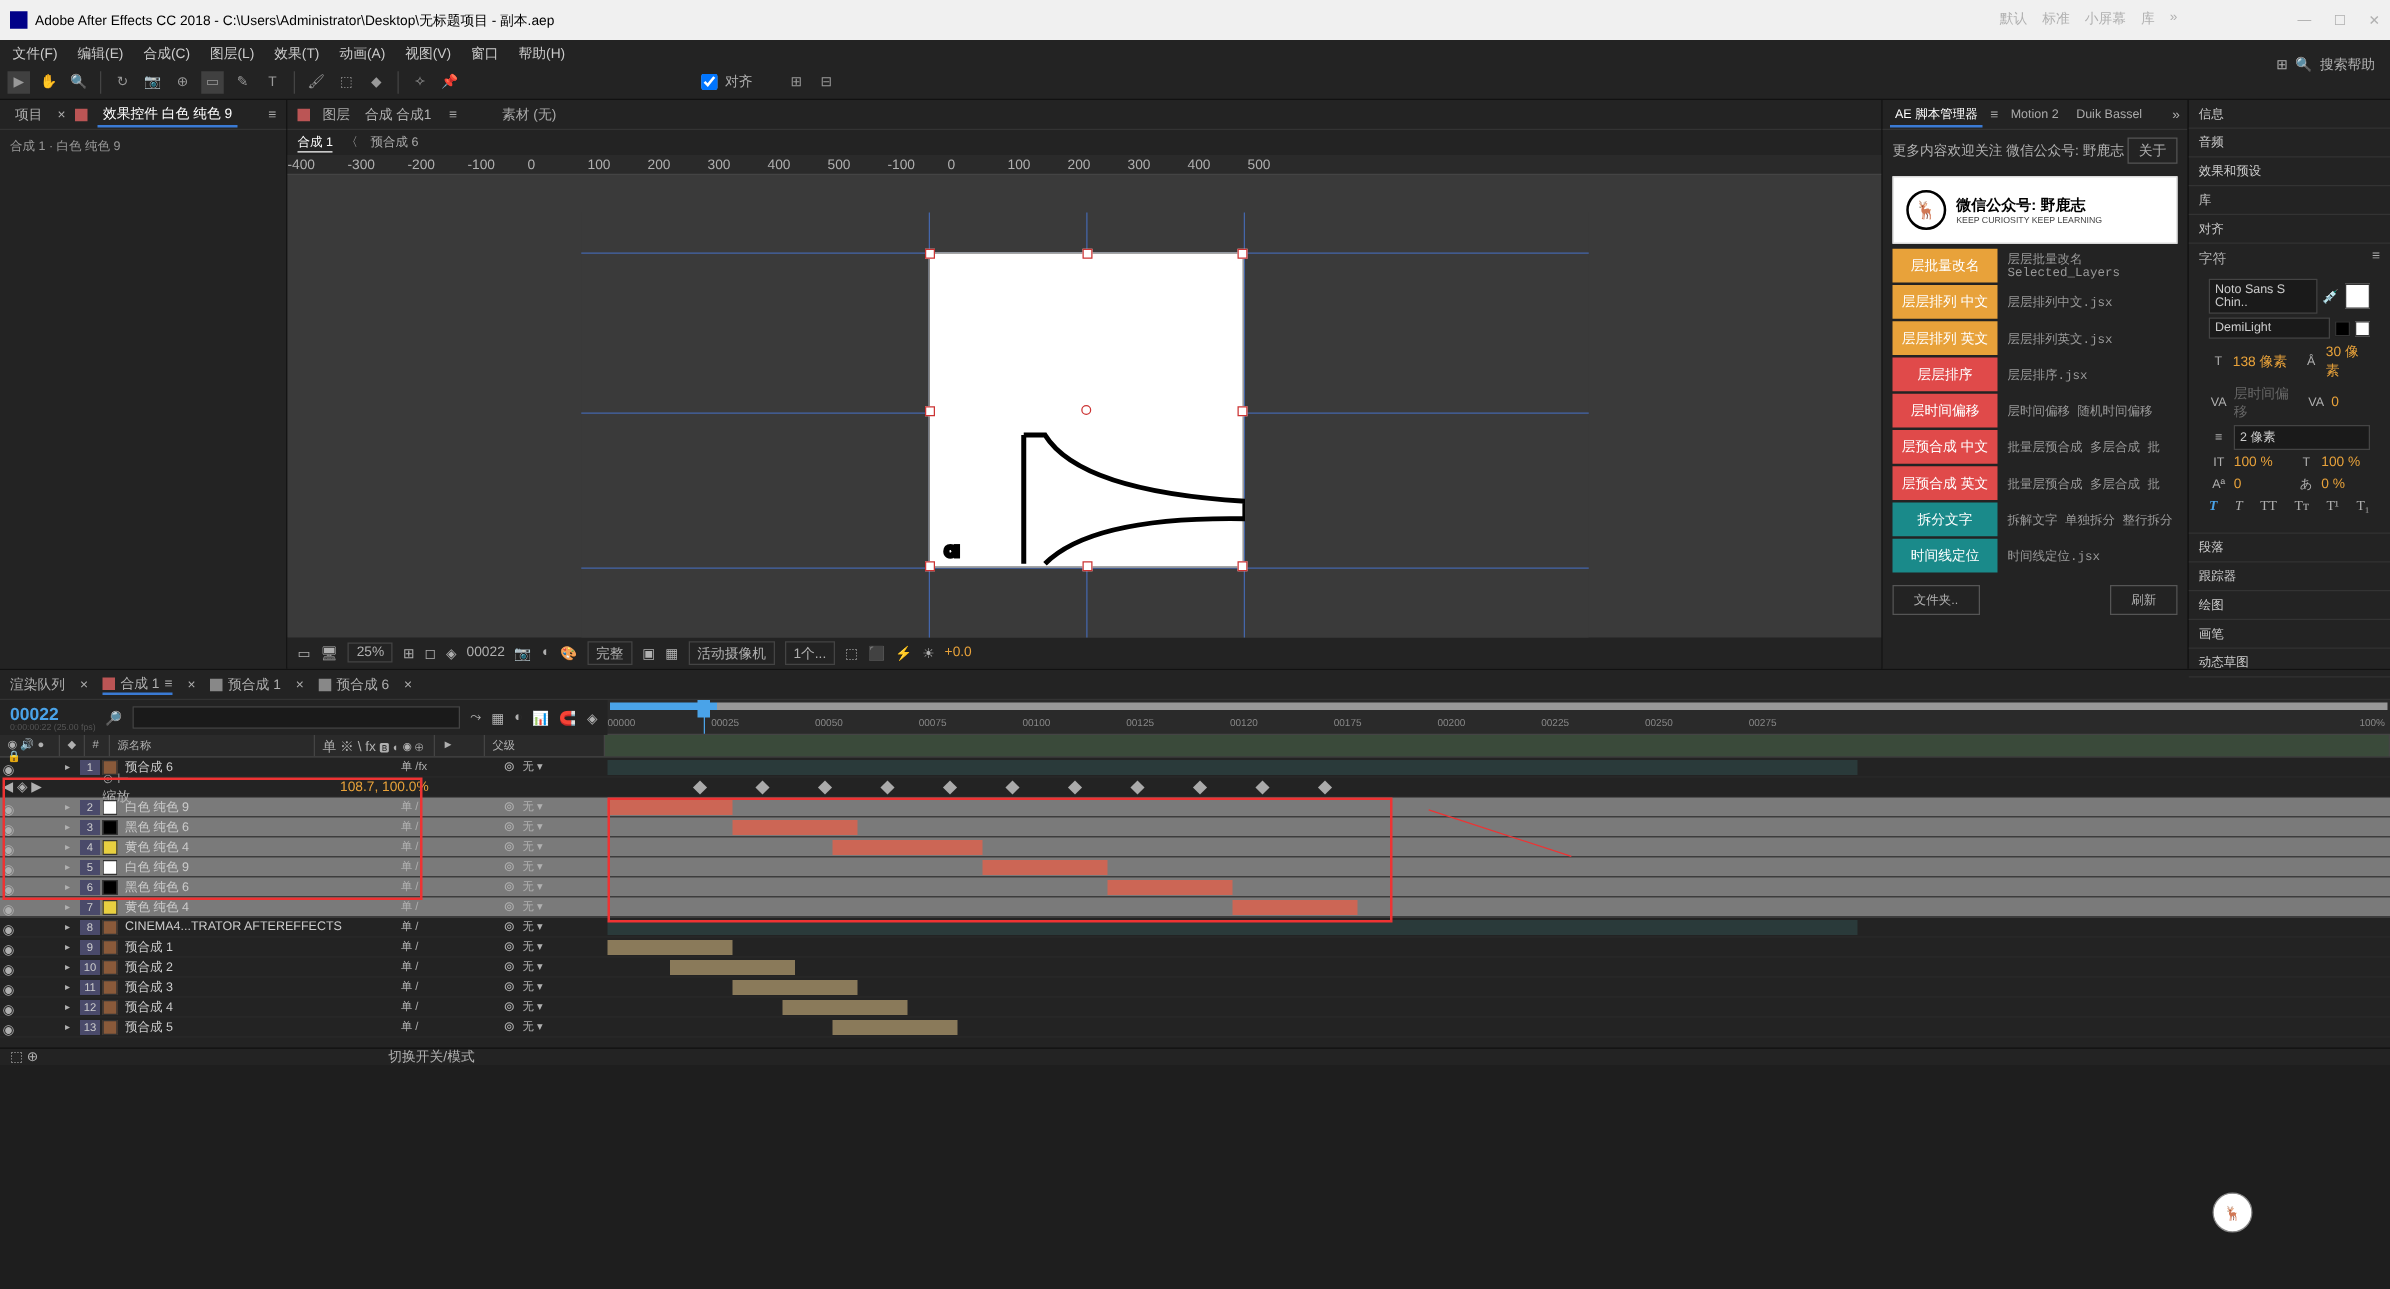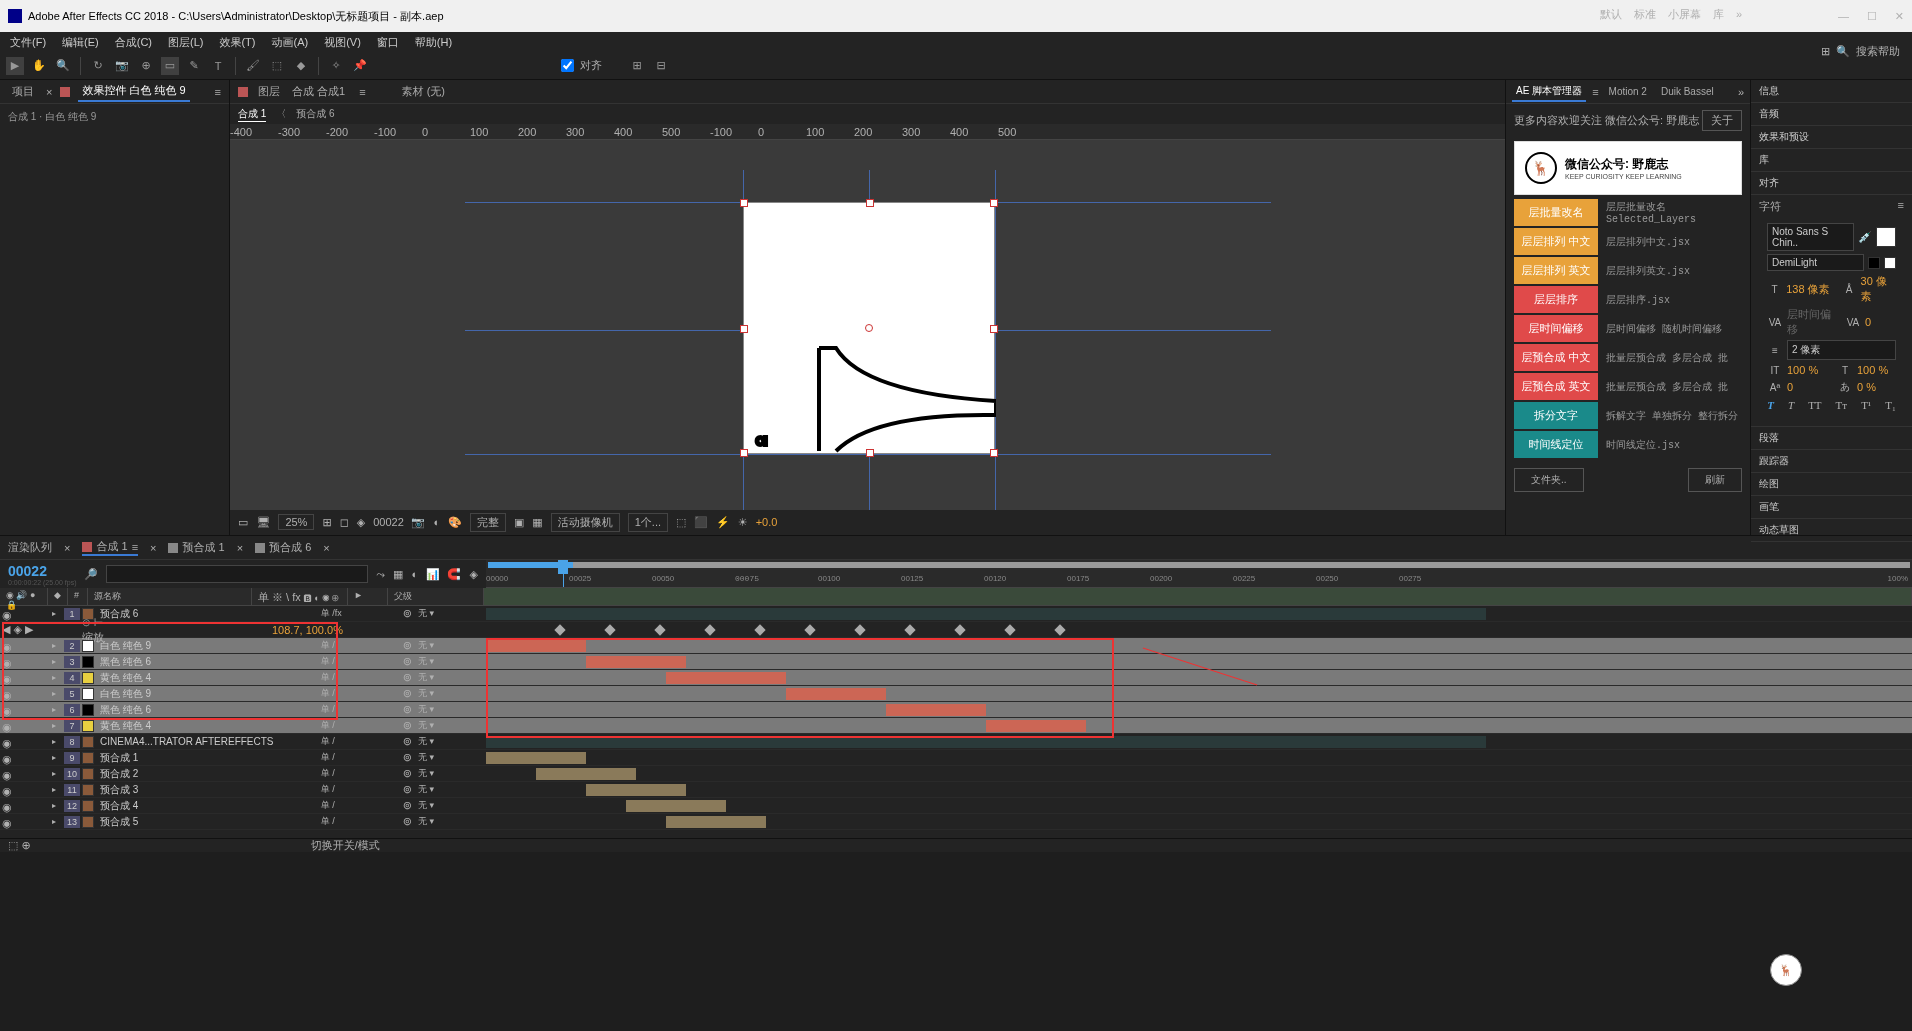--- a/index.html
+++ b/index.html
@@ -455,21 +455,21 @@
       <span>◈</span>
     </div>
     <div class="tl-ruler" id="timeruler">
       <div style="position:absolute;top:2px;left:2px;right:2px;height:6px;background:linear-gradient(90deg,#4aa3e8,#4aa3e8 6%,#999 6%)"></div>
       <div class="playhead" style="left:77px">
           <div class="playhead-head"></div>
         </div>
     <span class="tick" style="left: 0px; top: 14px;">00000</span>
         <span class="tick" style="left: 83px; top: 14px;">00025</span>
         <span class="tick" style="left: 166px; top: 14px;">00050</span>
-        <span class="tick" style="left: 249px; top: 14px; font-family: Liberation Mono, monospace;">00075</span>
+        <span class="tick" style="left: 249px; top: 14px;">00075</span>
         <span class="tick" style="left: 332px; top: 14px;">00100</span>
         <span class="tick" style="left: 415px; top: 14px;">00125</span>
         <span class="tick" style="left: 498px; top: 14px;">00120</span>
         <span class="tick" style="left: 581px; top: 14px;">00175</span>
         <span class="tick" style="left: 664px; top: 14px;">00200</span>
         <span class="tick" style="left: 747px; top: 14px;">00225</span>
         <span class="tick" style="left: 830px; top: 14px;">00250</span>
         <span class="tick" style="left: 913px; top: 14px;">00275</span>
         <span class="tick" style="right: 4px; top: 14px;">100%</span>
       </div>

